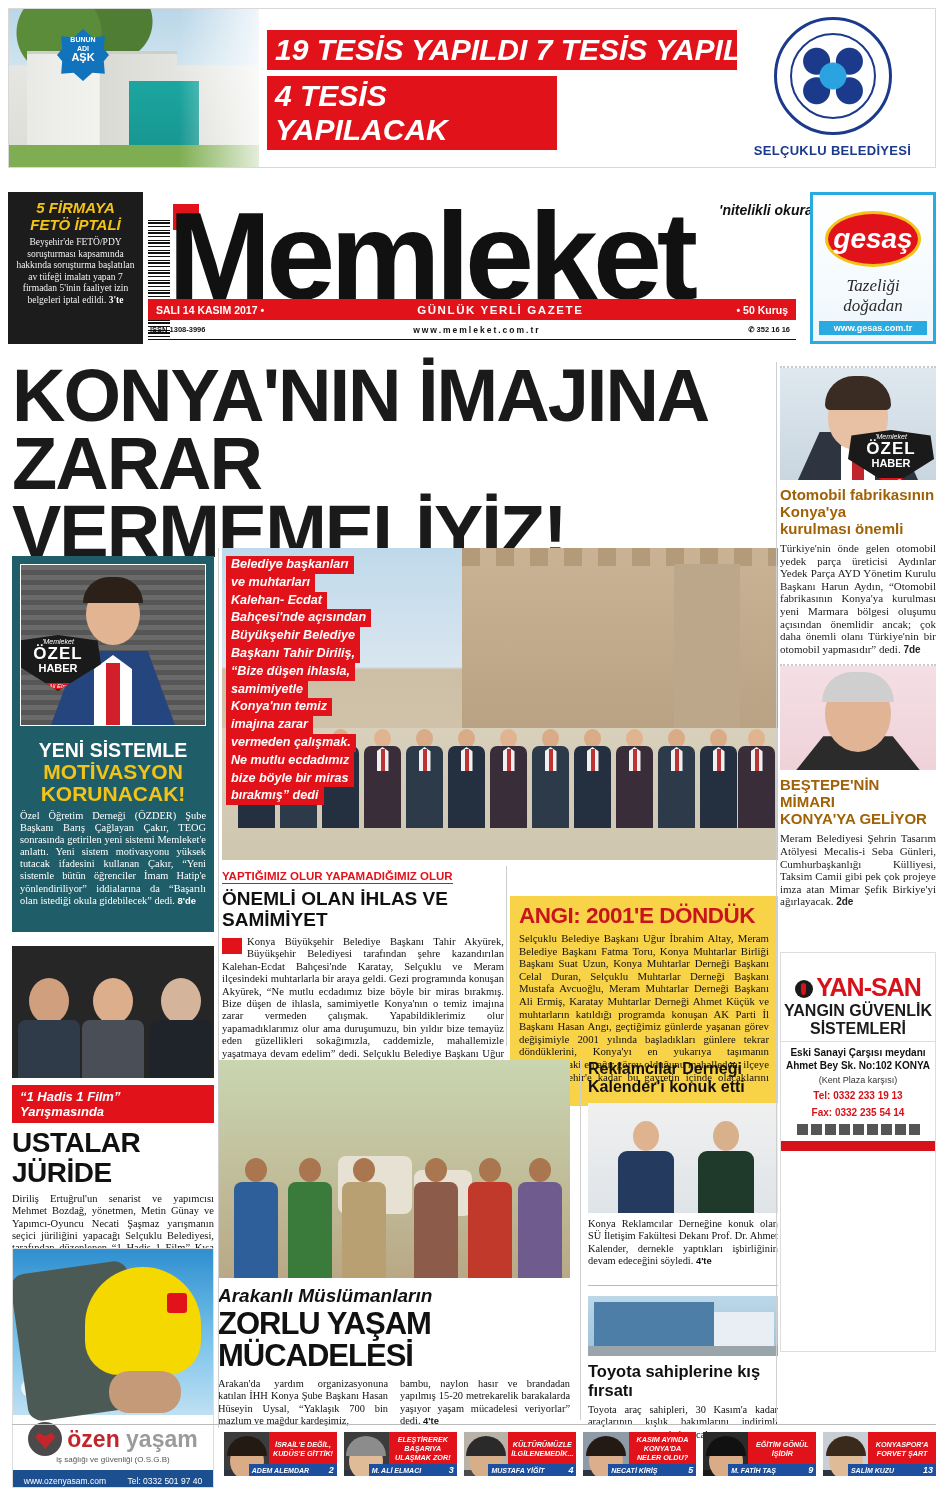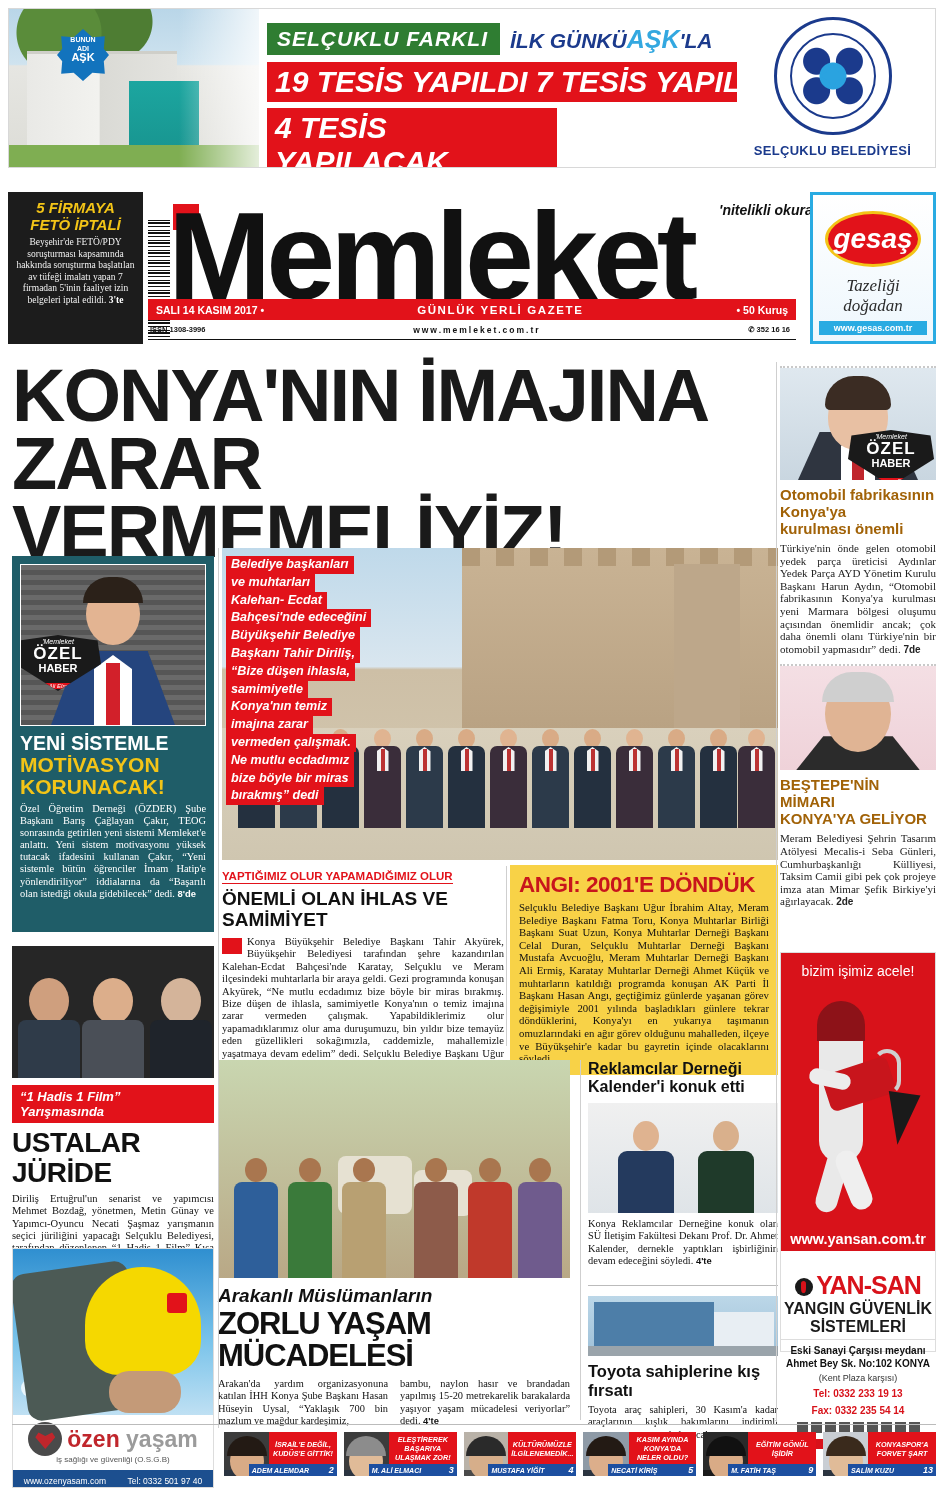--- a/index.html
+++ b/index.html
@@ -324,21 +324,21 @@
   .story1 h2{
     font-family:"Liberation Sans",sans-serif;font-weight:bold;font-size:19px;
     line-height:21px;color:#111;margin-top:4px;
   }
   .story1 .body{ margin-top:6px; font-size:10.6px;line-height:12.4px;text-align:justify;color:#111;}
   .story1 .body .drop{ float:left;width:20px;height:16px;background:#e2121a;margin:2px 5px 0 0;}
   .story1 .body b{ font-family:"Liberation Sans",sans-serif;font-size:9.6px;}
 
   
   .angi{
-    position:absolute;left:510px;top:865px;width:268px;background:#f8d247;padding:8px 9px 10px;
+    position:absolute;left:510px;top:896px;width:268px;background:#f8d247;padding:8px 9px 10px;
   }
   .angi h2{
     font-family:"Liberation Sans",sans-serif;font-weight:bold;font-size:22.5px;
     color:#c8151c;line-height:24px;letter-spacing:-.5px;
   }
   .angi p{ margin-top:4px;font-size:10.8px;line-height:12.6px;text-align:justify;color:#111;}
 
   
   .teal{
     position:absolute;left:12px;top:556px;width:202px;height:376px;background:#1f5d68;
@@ -352,21 +352,21 @@
   .teal .ph .blinds{
     position:absolute;inset:0;background:repeating-linear-gradient(180deg,#6a6a6a 0 5px,#565656 5px 10px);
   }
   .teal .ph .face{ position:absolute;left:50%;top:18px;margin-left:-27px;width:54px;height:62px;border-radius:50%;background:#e3b492;}
   .teal .ph .hair{ position:absolute;left:50%;top:12px;margin-left:-30px;width:60px;height:26px;border-radius:30px 30px 0 0;background:#2b2119;}
   .teal .ph .suit{ position:absolute;left:50%;bottom:0;margin-left:-62px;width:124px;height:74px;background:#25457e;clip-path:polygon(0 100%,22% 0,78% 0,100% 100%);}
   .teal .ph .shirt{ position:absolute;left:50%;bottom:0;margin-left:-19px;width:38px;height:70px;background:#fff;clip-path:polygon(50% 0,100% 20%,100% 100%,0 100%,0 20%);}
   .teal .ph .tie{ position:absolute;left:50%;bottom:0;margin-left:-7px;width:14px;height:62px;background:#d2202a;}
   .teal h3{
     font-family:"Liberation Sans",sans-serif;font-weight:bold;font-size:19.5px;line-height:21px;
-    margin-top:7px;
+    margin-top:14px;text-align:center;
   }
   .teal h3 .y{ color:#f3c417; display:block; font-size:21px; line-height:22px;}
   .teal p{ font-size:10.4px;line-height:12.1px;margin-top:5px;text-align:justify;color:#fff;}
   .teal p b{font-family:"Liberation Sans",sans-serif;font-size:9.4px;}
 
   .ustalar{ position:absolute;left:12px;top:946px;width:202px; }
   .ustalar .ph{
     width:202px;height:132px;position:relative;overflow:hidden;background:#262626;
   }
   .ustalar .ph .m{position:absolute;bottom:0;}
@@ -497,26 +497,20 @@
       <div class="grass"></div>
     </div>
     <div class="topad-fade"></div>
     <div class="bunun-badge">
       <span>BUNUN</span><br>
       <span>ADI</span><br>
       <span class="a">AŞK</span>
     </div>
 
     <div class="topad-center">
-      <div class="tb-row1">
-        <div class="tb-green">SELÇUKLU FARKLI</div>
-        <div class="tb-blue">
-          <span>İLK GÜNKÜ</span><span class="lt">AŞK</span><span>'LA</span>
-        </div>
-      </div>
       <div class="tb-red1">19 TESİS YAPILDI  7 TESİS YAPILIYOR</div>
       <div class="tb-red2">4 TESİS YAPILACAK</div>
 
     </div>
 
     <div class="topad-logo">
       <div class="seal">
         <div class="inner"></div>
         <div class="star"></div>
       </div>
@@ -648,21 +642,21 @@
           <div class="sh"></div>
           <div class="tie"></div>
         </div>
     </div>
   </div>
 
   <div class="quote">
     <span>Belediye başkanları</span>
     <span>ve muhtarları</span>
     <span>Kalehan- Ecdat</span>
-    <span>Bahçesi'nde edeceğini</span>
+    <span>Bahçesi'nde açısından</span>
     <span>Büyükşehir Belediye</span>
     <span>Başkanı Tahir Diriliş,</span>
     <span>“Bize düşen ihlasla,</span>
     <span>samimiyetle</span>
     <span>Konya'nın temiz</span>
     <span>imajına zarar</span>
     <span>vermeden çalışmak.</span>
     <span>Ne mutlu ecdadımız</span>
     <span>bize böyle bir miras</span>
     <span>bırakmış” dedi</span>
@@ -742,32 +736,20 @@
       <h4>
         <span>BEŞTEPE'NİN MİMARI</span><br>
         <span>KONYA'YA GELİYOR</span>
       </h4>
       <p><span>Meram Belediyesi Şehrin Tasarım Atölyesi Mecalis-i Seba Günleri, Cumhurbaşkanlığı Külliyesi, Taksim Camii gibi pek çok projeye imza atan Mimar Şefik Birkiye'yi ağırlayacak.</span>
          <b>2de</b></p>
     </div>
   </div>
 
   <div class="yansan">
-    <div class="yansan-top">
-      <div class="ttl">bizim işimiz acele!</div>
-      <div class="ext-body"></div>
-      <div class="ext-head"></div>
-      <div class="ext-leg"></div>
-      <div class="ext-leg2"></div>
-      <div class="ext-cyl"></div>
-      <div class="ext-arm"></div>
-      <div class="ext-hose"></div>
-      <div class="ext-horn"></div>
-      <div class="yansan-url">www.yansan.com.tr</div>
-    </div>
     <div class="yansan-brand">
       <div class="nm"><span class="dot"></span><span>YAN-SAN</span></div>
       <div class="sub">YANGIN GÜVENLİK SİSTEMLERİ</div>
     </div>
     <div class="yansan-addr">
       <div class="a">Eski Sanayi Çarşısı meydanı</div>
       <div class="a">Ahmet Bey Sk. No:102 KONYA</div>
       <div class="b">(Kent Plaza karşısı)</div>
       <div class="c">Tel: 0332 233 19 13</div>
       <div class="c">Fax: 0332 235 54 14</div>

